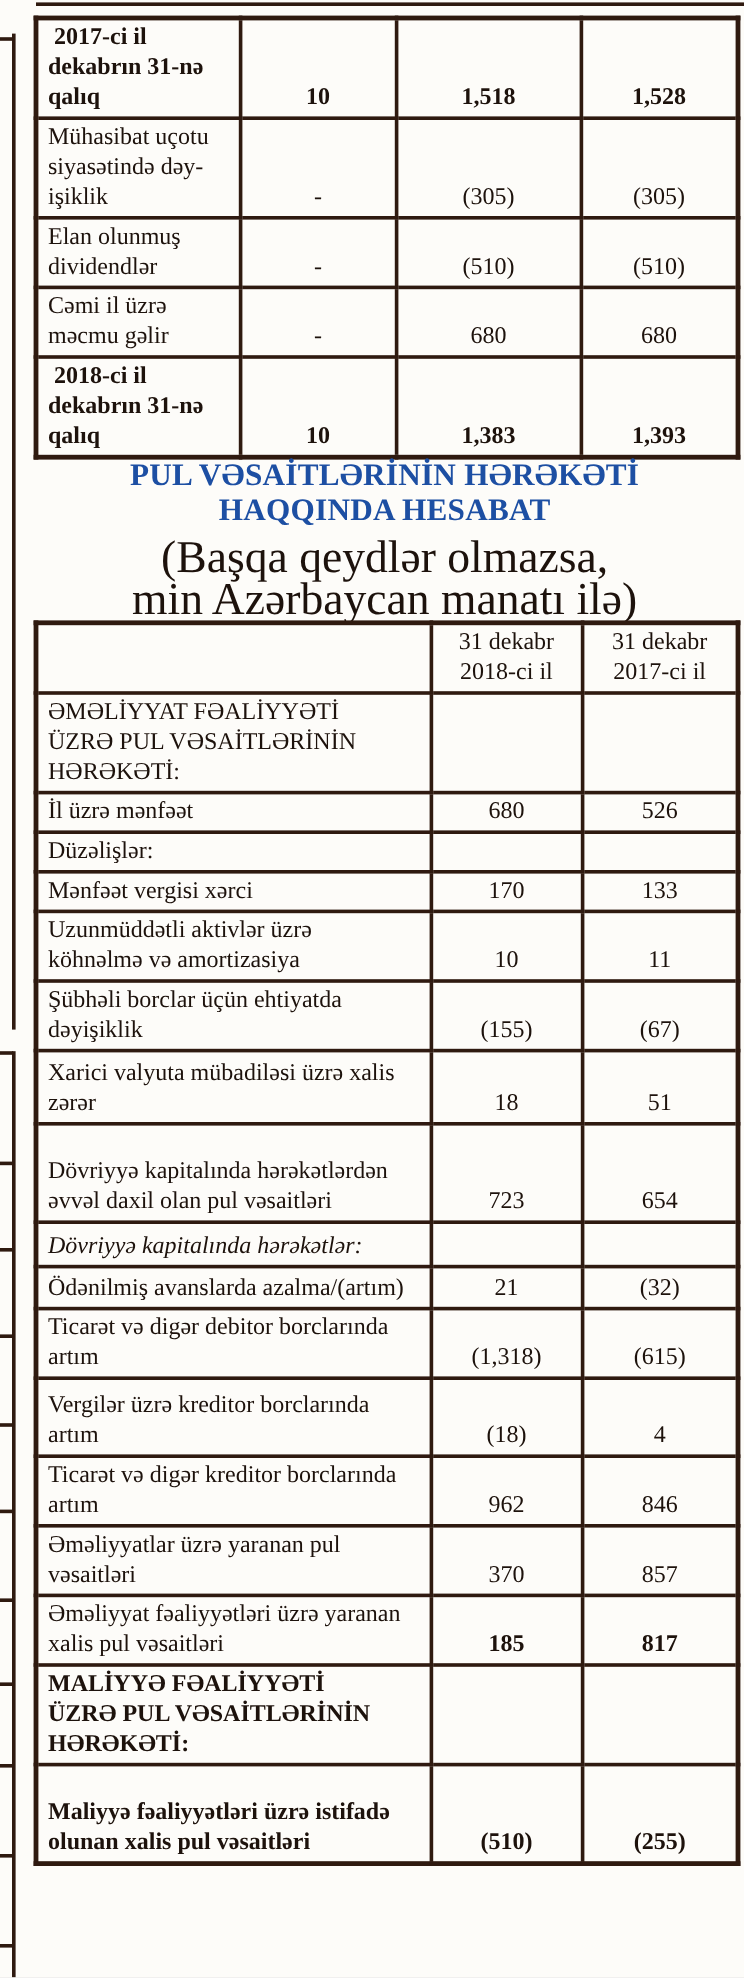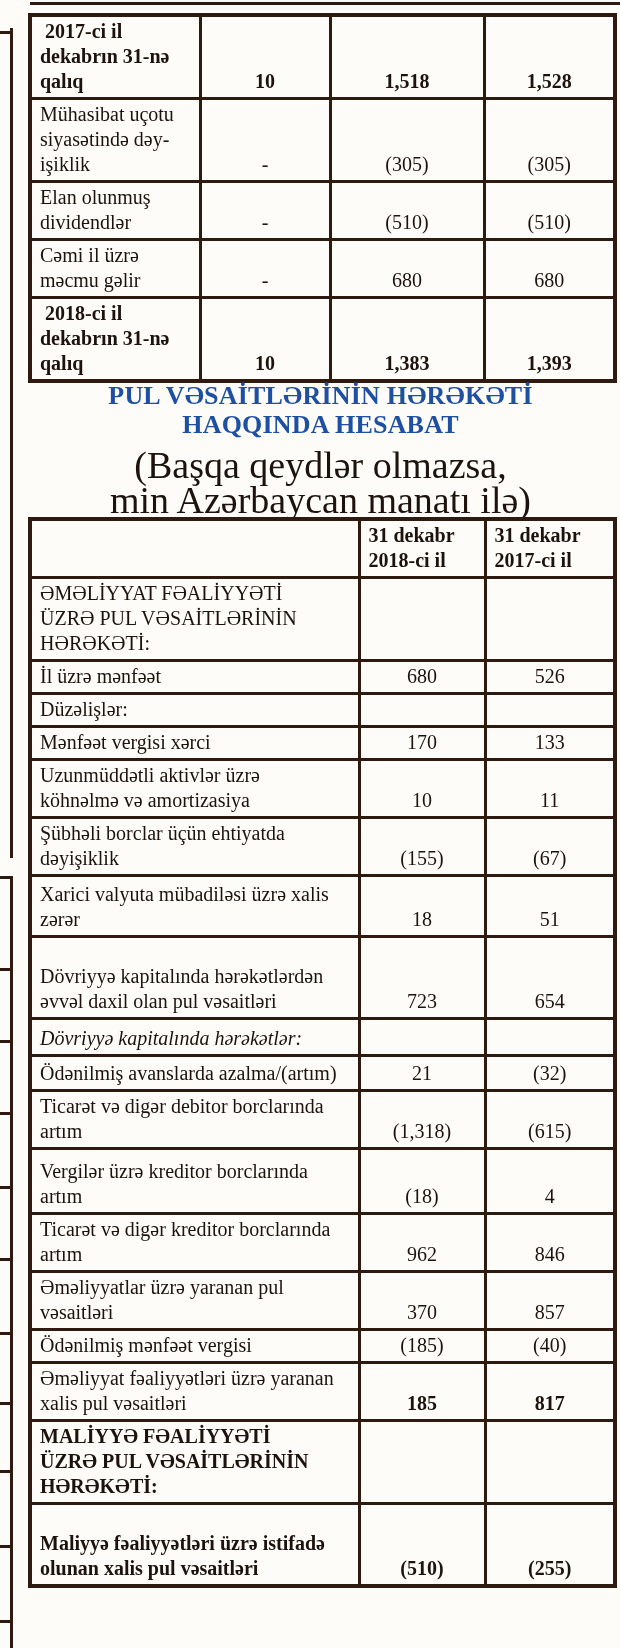--- a/index.html
+++ b/index.html
@@ -30,23 +30,23 @@
     font-size:20px;
     line-height:25px;
     padding:2px 8px 3px 8px;
     overflow:hidden;
   }
   td.lbl{text-align:left;white-space:pre-line;}
   td.num{text-align:center;}
   .b{font-weight:bold;}
   .i{font-style:italic;}
   .cf-head td{
+    text-align:center;
     vertical-align:middle;
     white-space:pre-line;
-    font-weight:bold;
   }
   #equity-table{left:28px;top:13px;width:585px;}
   #cashflow-table{left:28px;top:517px;width:585px;}
 
   .title-block{
     position:absolute;left:28px;top:381px;width:585px;
     text-align:center;
   }
   .blue-title{
     color:var(--accent);
@@ -227,25 +227,20 @@
 artım</td>
           <td class="num">962</td>
           <td class="num">846</td>
         </tr>
         <tr style="height: 55px;">
           <td class="lbl">Əməliyyatlar üzrə yaranan pul
 vəsaitləri</td>
           <td class="num">370</td>
           <td class="num">857</td>
         </tr>
-        <tr style="height: 31px;">
-          <td class="lbl">Ödənilmiş mənfəət vergisi</td>
-          <td class="num">(185)</td>
-          <td class="num">(40)</td>
-        </tr>
         <tr style="height: 54px;">
           <td class="lbl">Əməliyyat fəaliyyətləri üzrə yaranan
 xalis pul vəsaitləri</td>
           <td class="num b">185</td>
           <td class="num b">817</td>
         </tr>
         <tr style="height: 77px;">
           <td class="lbl b">MALİYYƏ FƏALİYYƏTİ
 ÜZRƏ PUL VƏSAİTLƏRİNİN
 HƏRƏKƏTİ:</td>

